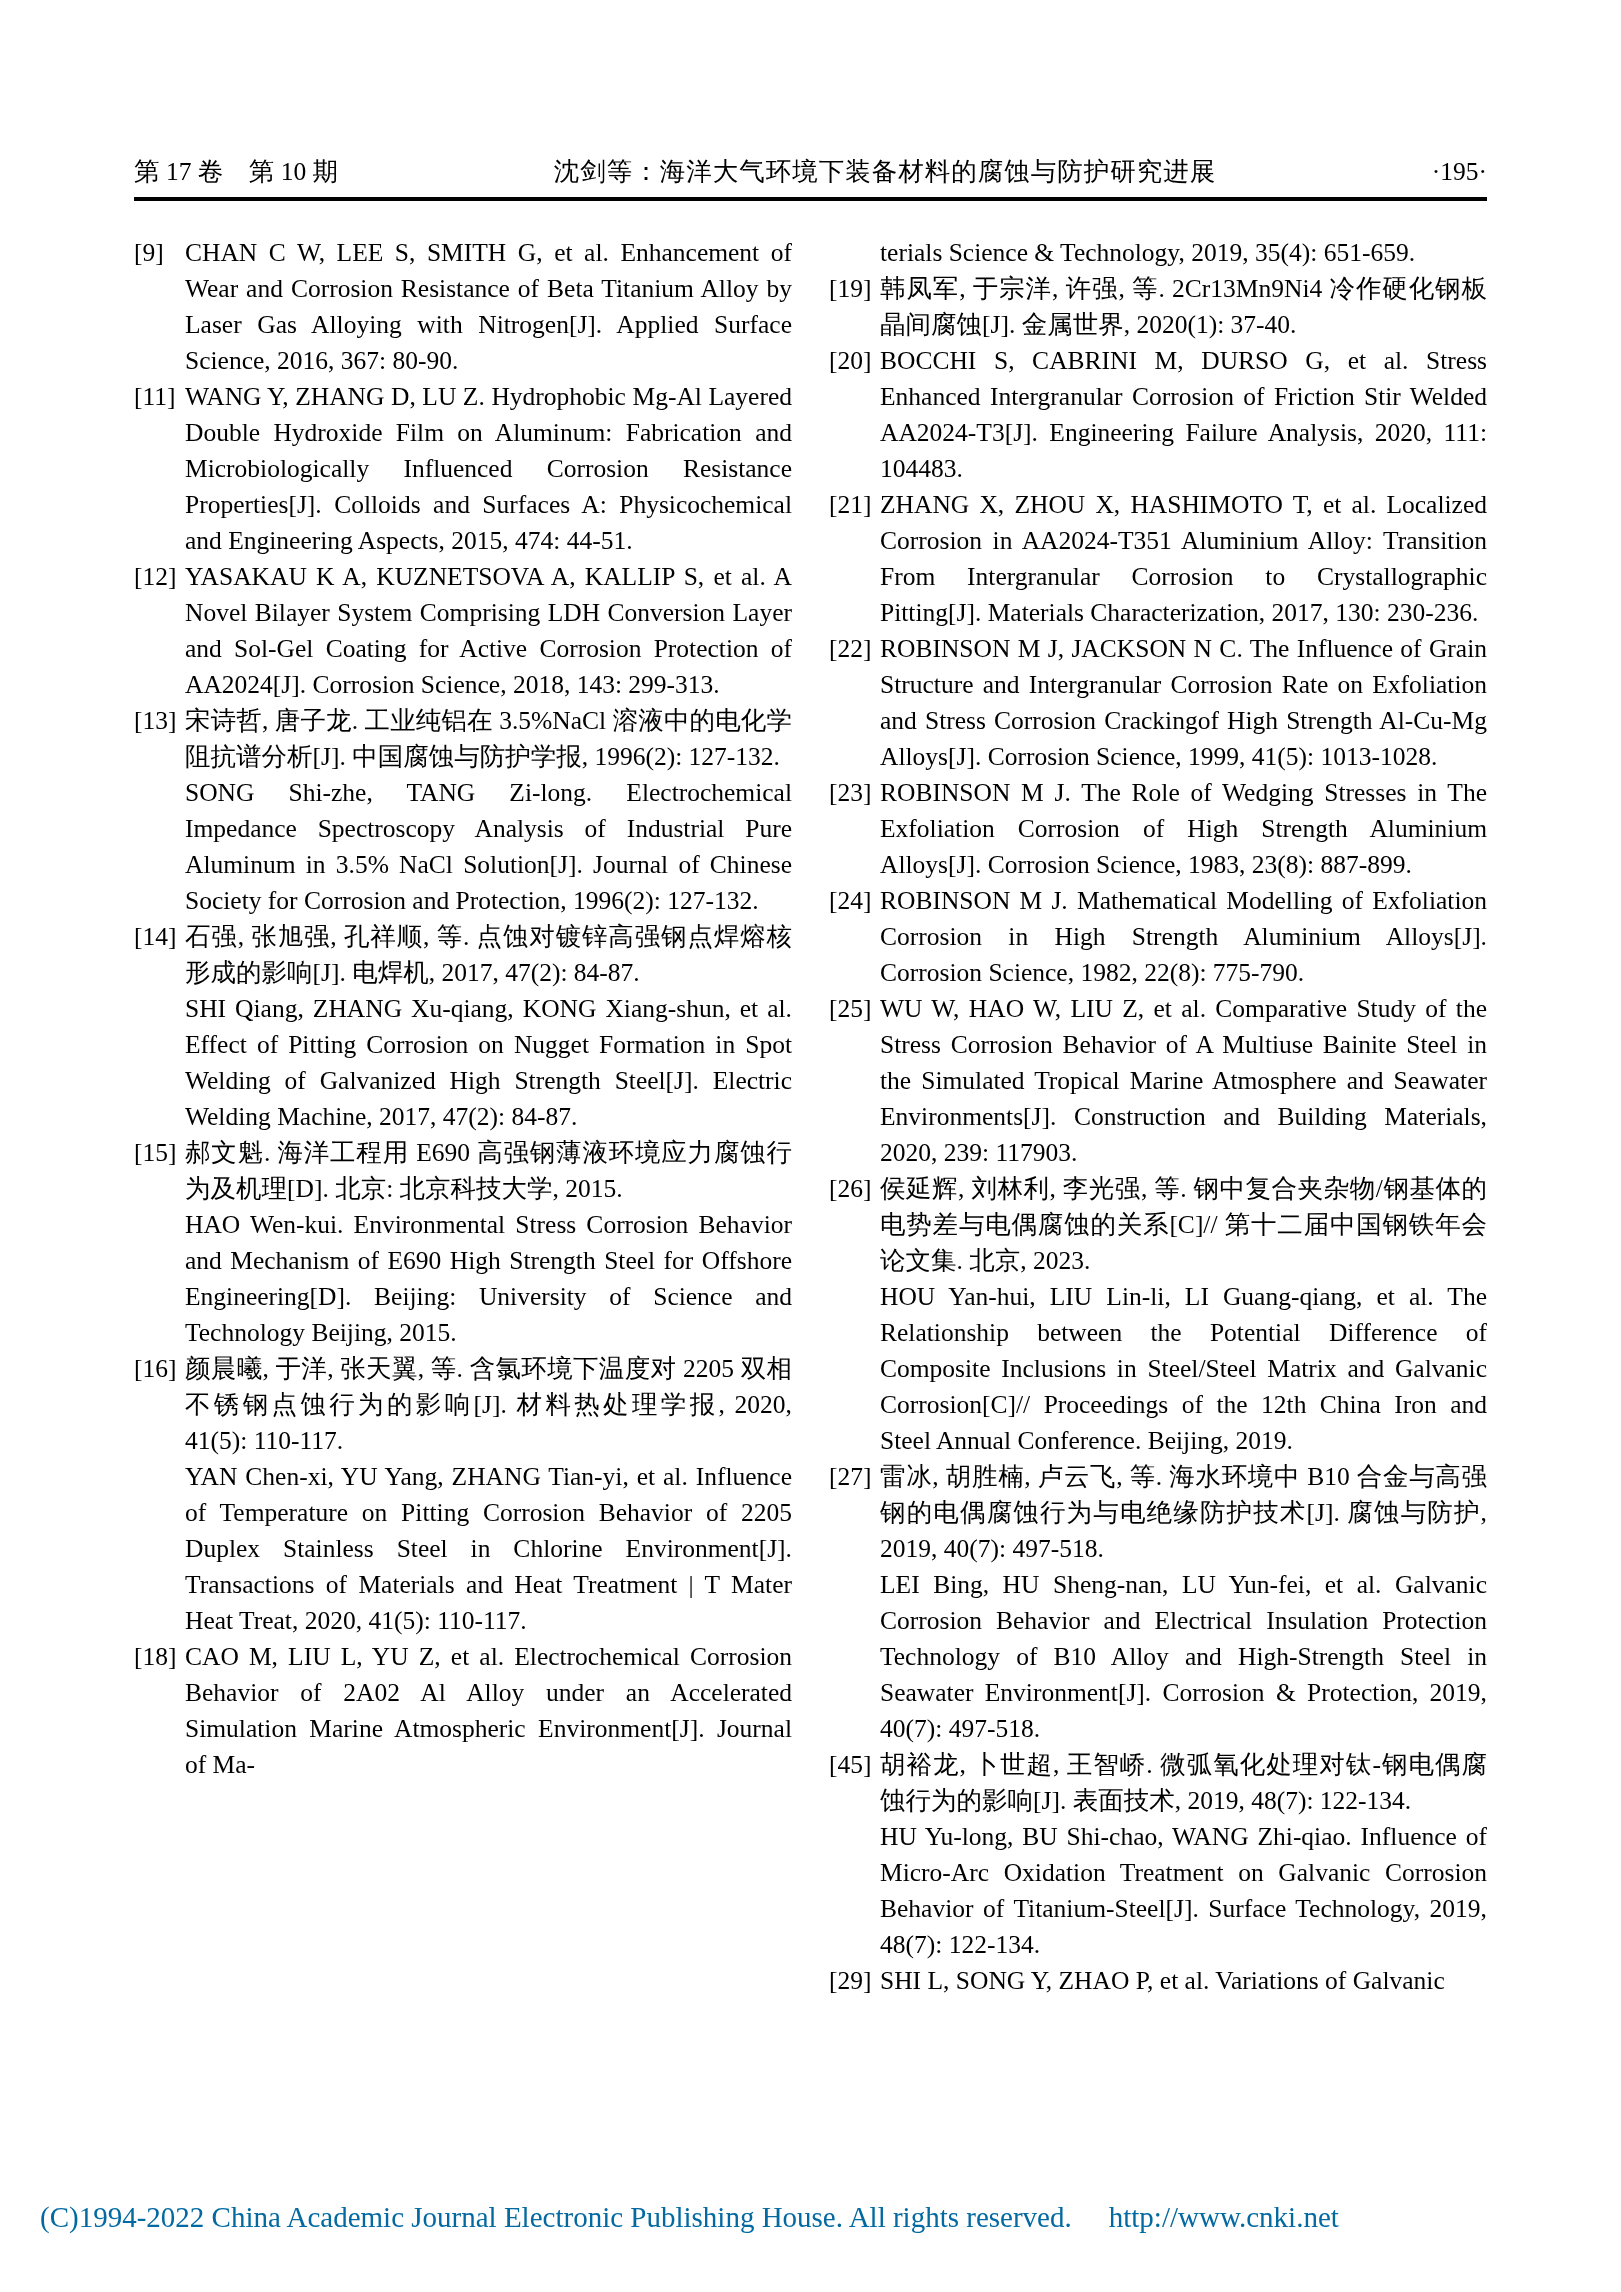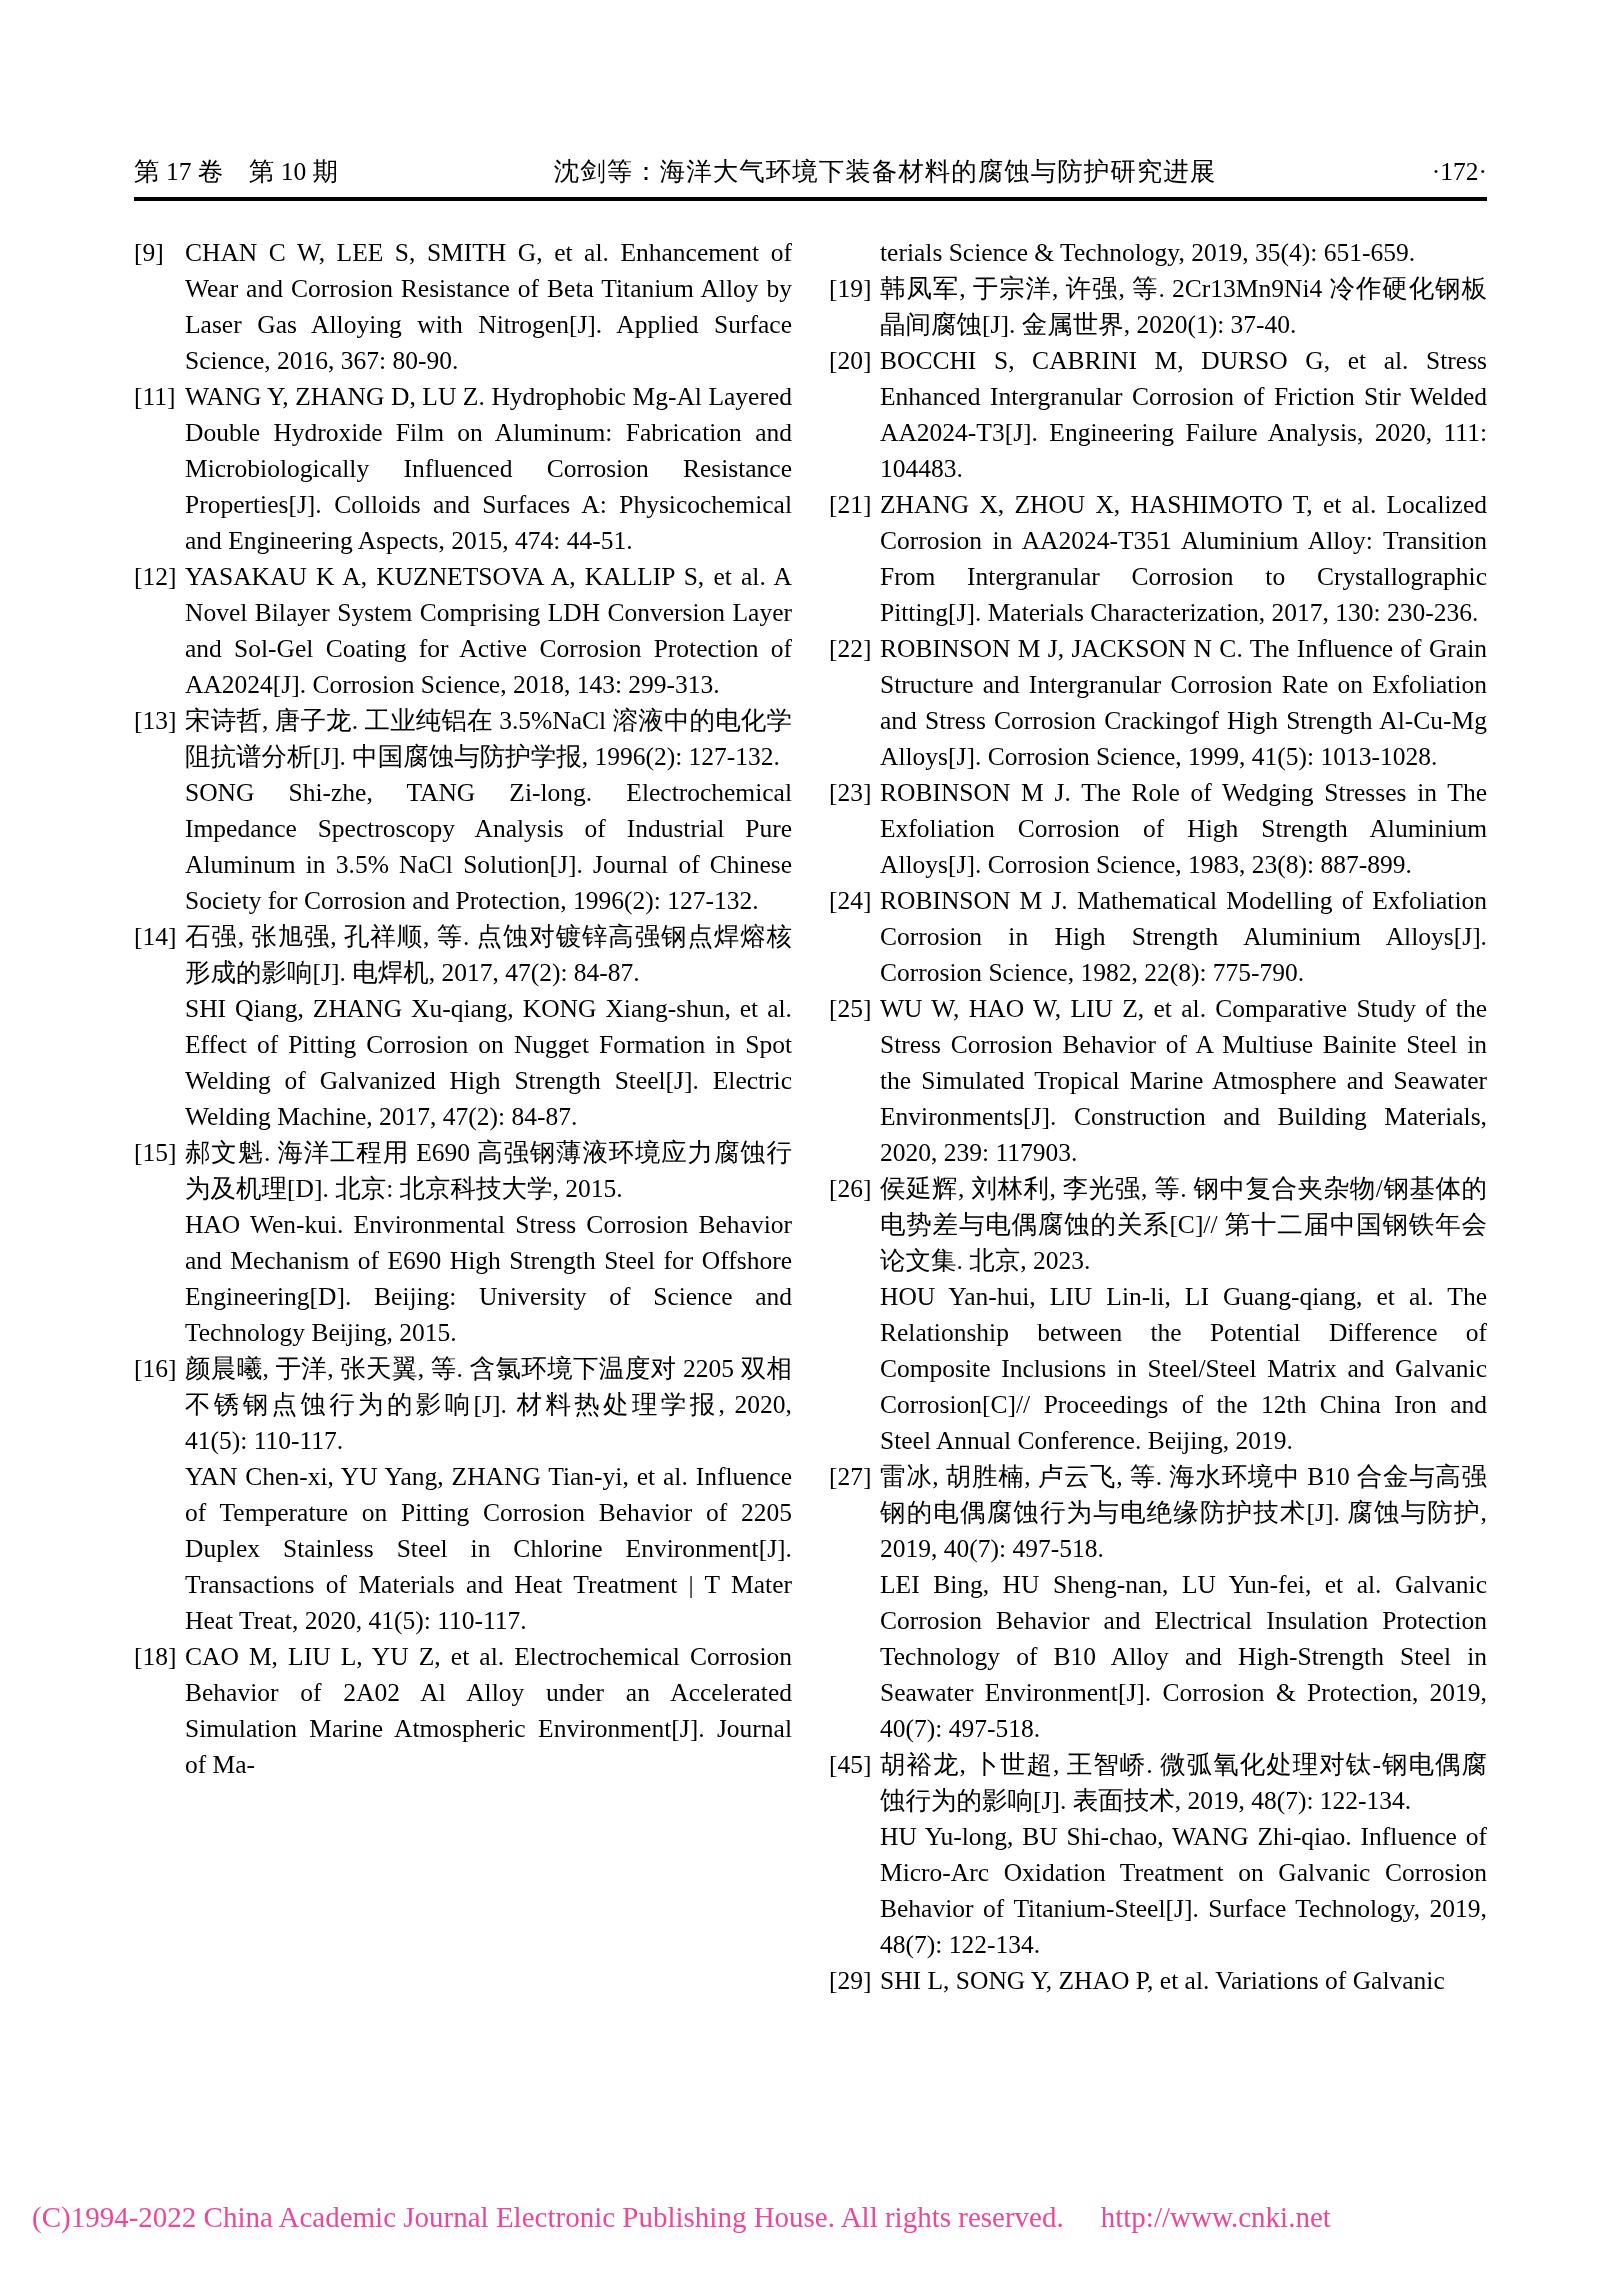--- a/index.html
+++ b/index.html
@@ -26,35 +26,35 @@
   .content {
     position:absolute; left:134px; top:235px; width:1353px;
     display:flex; gap:37px;
     font-size:25.5px; line-height:36px;
   }
   .col { width:658px; }
   .ref { position:relative; padding-left:51px; }
   .ref-num { position:absolute; left:0; top:0; }
   .ref-part { text-align:justify; }
   .footer {
-    position:absolute; left:32px; top:2201px; width:1568px;
+    position:absolute; left:40px; top:2201px; width:1568px;
     font-size:29px; line-height:33px;
-    color:#ec4899; white-space:nowrap;
+    color:#0369a1; white-space:nowrap;
   }
   .footer-url { margin-left:37px; }
 </style>
 </head>
 <body>
 
 <div class="page">
 
   <div class="header">
     <span class="header-vol">第 17 卷　第 10 期</span>
     <span class="header-title">沈剑等：海洋大气环境下装备材料的腐蚀与防护研究进展</span>
-    <span class="header-pageno">·172·</span>
+    <span class="header-pageno">·195·</span>
   </div>
 
   <div class="header-rule"></div>
 
   <div class="content">
     <div class="col">
         <div class="ref">
           <span class="ref-num">[9]</span>
           <div class="ref-part">CHAN C W, LEE S, SMITH G, et al. Enhancement of Wear and Corrosion Resistance of Beta Titanium Alloy by Laser Gas Alloying with Nitrogen[J]. Applied Surface Science, 2016, 367: 80-90.</div>
         </div>

